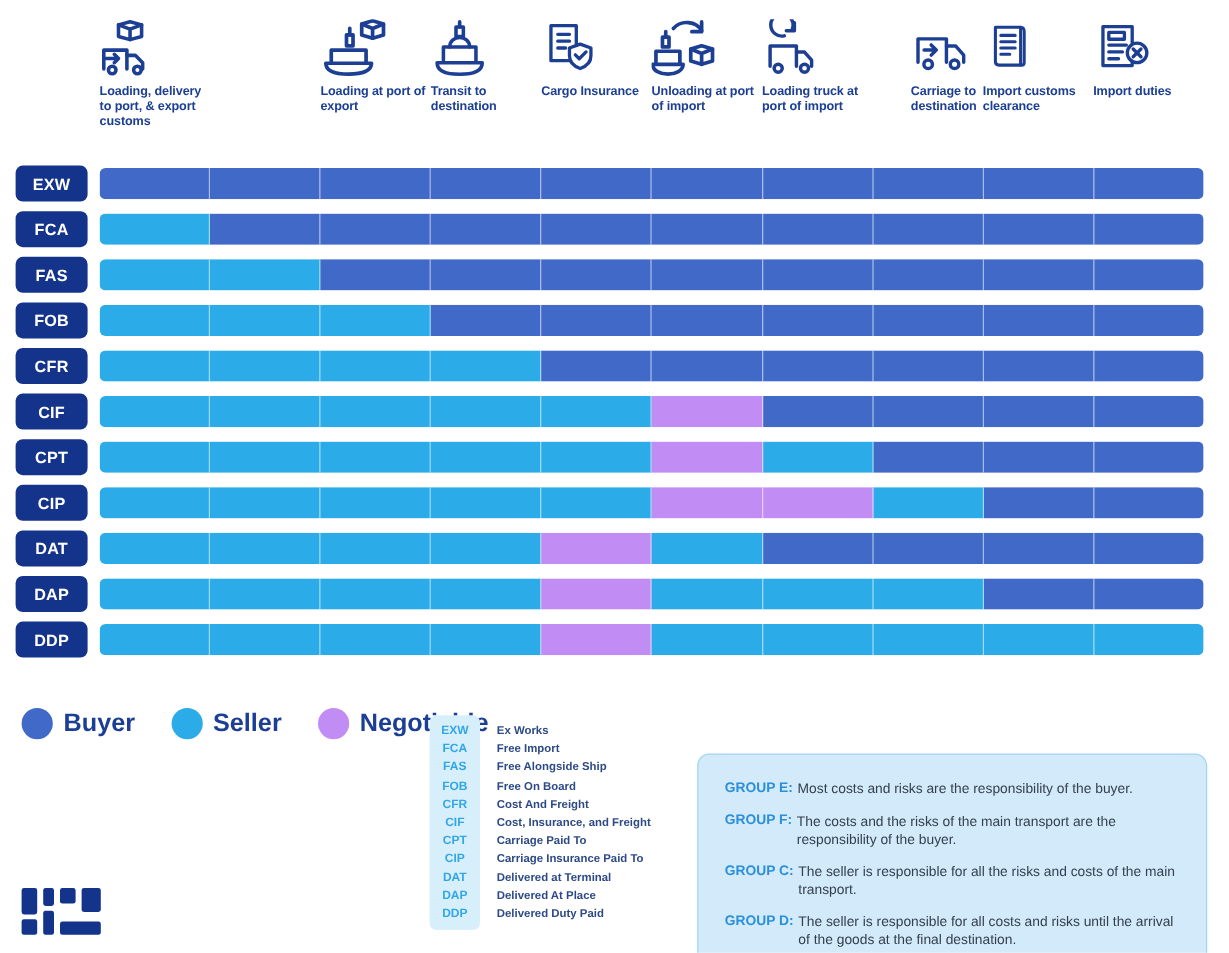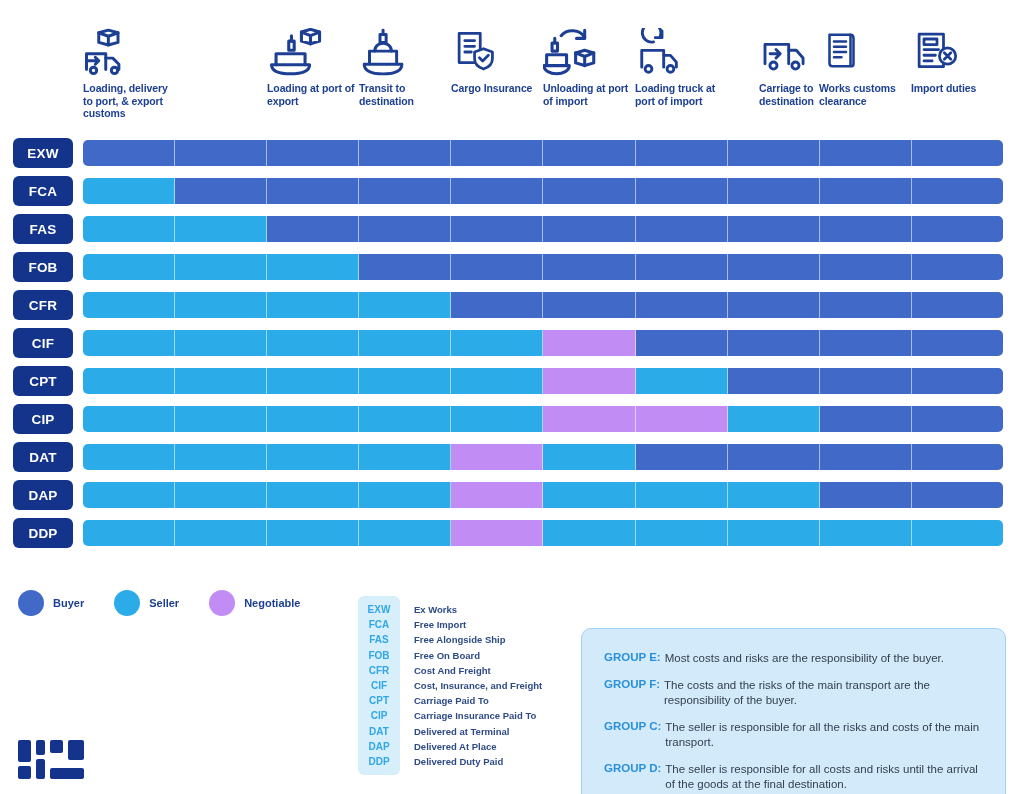--- a/index.html
+++ b/index.html
@@ -5,21 +5,21 @@
   * { box-sizing: border-box; margin: 0; padding: 0; }
   html, body {
     width: 1024px; height: 794px;
     background: #ffffff;
     font-family: "Liberation Sans", sans-serif;
     overflow: hidden;
   }
   #root { position: relative; width: 1024px; height: 794px; }
 
   
-  .header { position: absolute; left: 0; top: 16px; width: 816px; height: 132px; text-decoration: underline; }
+  .header { position: absolute; left: 0; top: 4px; width: 816px; height: 132px; text-decoration: underline; }
   .hcol { position: absolute; top: 0; width: 92px; }
   .hicon { height: 66px; display: flex; align-items: center; justify-content: flex-start;
            padding-top: 6px; }
   .hicon svg { display: block; }
   .hlabel {
     font-size: 10.5px; font-weight: bold; line-height: 12.6px;
     color: #1c3f94; letter-spacing: -0.1px;
   }
 
   
@@ -39,21 +39,21 @@
     border-radius: 5px; overflow: hidden;
     display: flex;
   }
   .seg { flex: 1 1 0; height: 100%; border-right: 1px solid rgba(255,255,255,0.55); }
   .seg:last-child { border-right: none; }
 
   
   .legend { position: absolute; left: 18px; top: 590px; display: flex; align-items: center; gap: 0; }
   .legitem { display: flex; align-items: center; margin-right: 30px; }
   .legdot { width: 26px; height: 26px; border-radius: 50%; margin-right: 9px; }
-  .legtext { font-size: 11px; font-weight: bold; color: #1c3f94; }
+  .legtext { font-size: 21px; font-weight: bold; color: #1c3f94; }
 
   
   .logo { position: absolute; left: 18px; top: 738px; width: 66px; height: 44px; }
   .logo i { position: absolute; background: #14348c; border-radius: 2px; display: block; }
 
   
   .abbrev { position: absolute; left: 358px; top: 596px; display: flex; }
   .abbrev-codes {
     background: #d7eefb; border-radius: 6px; padding: 6px 7px;
     display: flex; flex-direction: column; width: 42px;
@@ -178,21 +178,21 @@
         <div class="hlabel">Carriage to destination</div>
       </div>
       <div class="hcol" style="left: 819px;">
         <div class="hicon">
           <svg width="48" height="48" viewBox="0 0 64 52" fill="none" stroke="#1c3f94" stroke-width="3.4" stroke-linecap="round" stroke-linejoin="round">
             <path d="M14 3h28v42H18c-3 0-4-2-4-4z"></path>
             <path d="M42 3c3 0 4 2 4 5v34c0 2-1 3-3 3"></path>
             <path d="M20 12h16M20 19h16M20 26h16M20 33h10"></path>
           </svg>
         </div>
-        <div class="hlabel">Works customs clearance</div>
+        <div class="hlabel">Import customs clearance</div>
       </div>
       <div class="hcol" style="left: 911px;">
         <div class="hicon">
           <svg width="52" height="48" viewBox="0 0 64 52" fill="none" stroke="#1c3f94" stroke-width="3.4" stroke-linecap="round" stroke-linejoin="round">
             <path d="M10 4h30v40H10z"></path>
             <path d="M16 10h16v7H16z"></path>
             <path d="M16 23h18M16 30h14M16 37h10"></path>
             <circle cx="45" cy="31" r="10" fill="#fff"></circle>
             <path d="M41 27l8 8M49 27l-8 8"></path>
           </svg>

